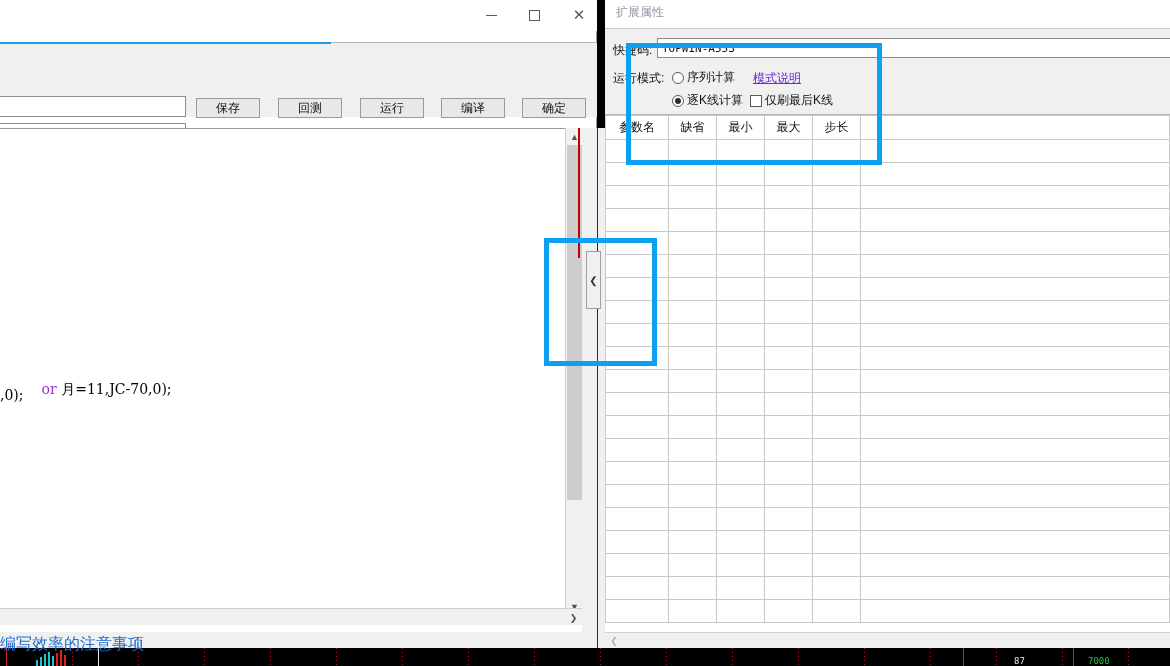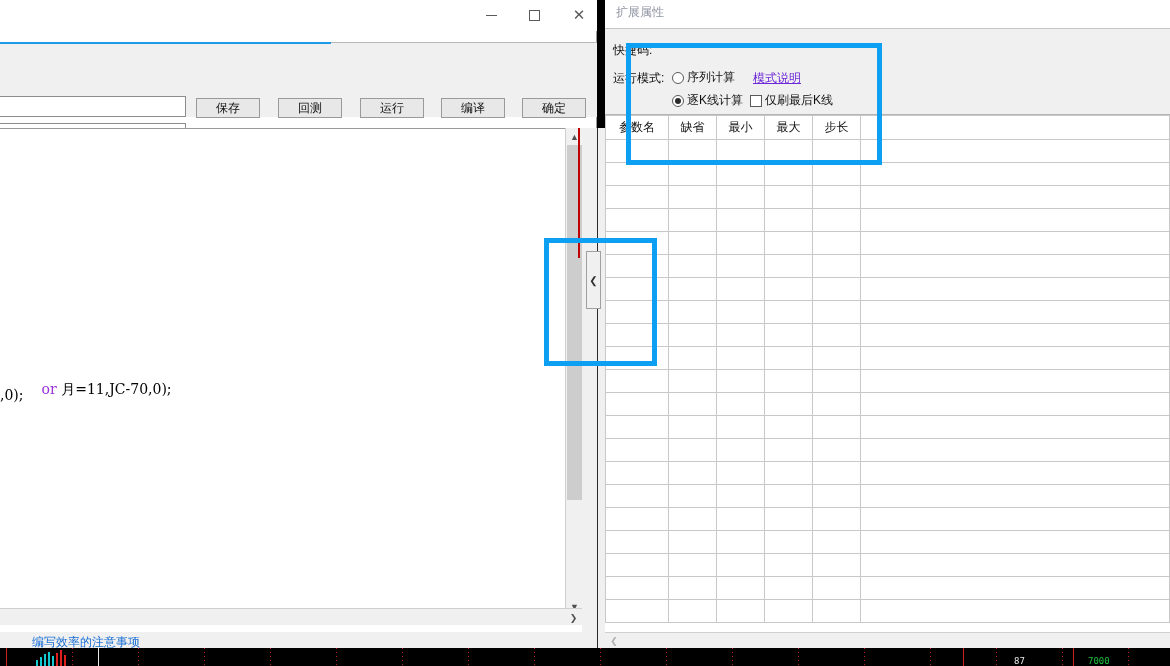--- a/index.html
+++ b/index.html
@@ -137,21 +137,21 @@
     position: absolute; right: 0; top: 0; width: 17px; height: 17px;
     display: flex; align-items: center; justify-content: center;
     color: #505050; font-size: 9px;
   }
   .lw-statusbar {
     position: absolute; left: 0; top: 632px; width: 605px; height: 16px;
     background: #f0f0f0;
   }
   .status-link {
     position: absolute; left: 0; top: 634px; color: #1a6fd4;
-    font-size: 12px; text-decoration: none; padding-left: 32px;
+    font-size: 16px; text-decoration: none;
   }
 
   
   .splitter {
     position: absolute; left: 582px; top: 128px; width: 23px; height: 520px;
     background: #f0f0f0;
   }
   .splitter-grip {
     position: absolute; left: 586px; top: 251px; width: 15px; height: 58px;
     background: #f0f0f0; border: 1px solid #a0a0a0;
@@ -349,20 +349,23 @@
   <div class="splitter-grip">❮</div>
 
   <div class="right-panel">
 
     <div class="rp-tabstrip">
       <div class="rp-tab">扩展属性</div>
     </div>
 
     <div class="rp-form">
       <div class="form-label" style="left:8px; top:13px;">快捷码:</div>
+      <div class="code-input">
+        <input type="text" value="TOPWIN-A553" style="">
+      </div>
 
       <div class="form-label" style="left:8px; top:41px;">运行模式:</div>
 
       <div class="radio-row" style="left:67px; top:40px;">
         <span class="radio"></span>
         <span class="rlabel">序列计算</span>
       </div>
       <a class="lnk" href="#" style="position:absolute; left:148px; top:41px;">模式说明</a>
 
       <div class="radio-row" style="left:67px; top:63px;">

